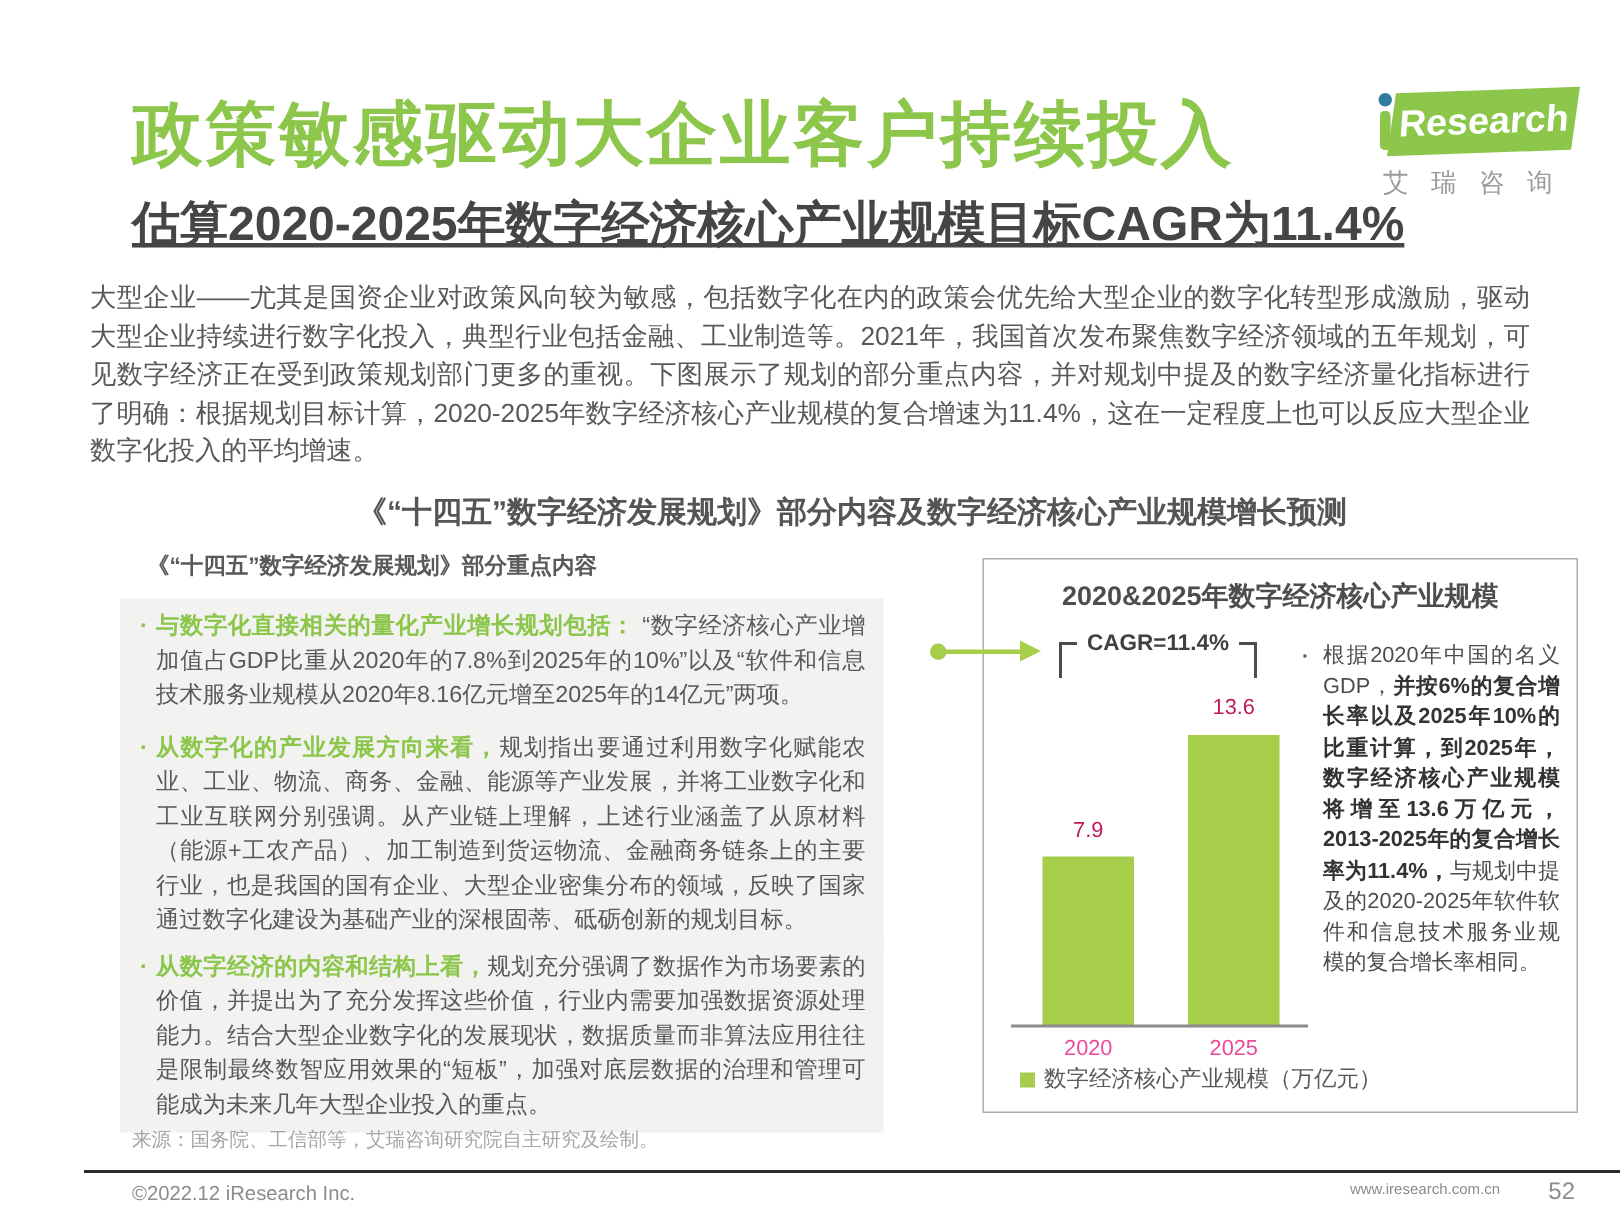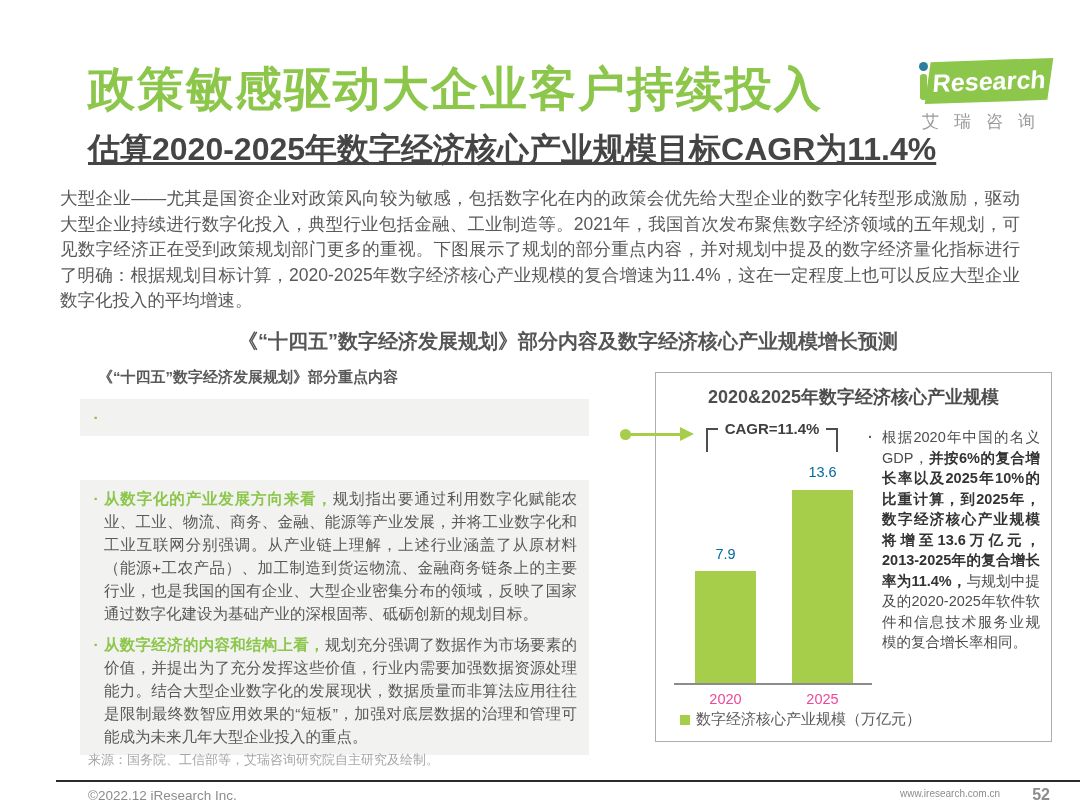--- a/index.html
+++ b/index.html
@@ -63,39 +63,39 @@
   .chart-title{position:absolute;left:0;top:12px;width:100%;text-align:center;
     font-size:18px;font-weight:bold;color:#4D4D4D;white-space:nowrap;}
   .cagr{position:absolute;left:50px;top:46px;width:132px;display:flex;align-items:flex-start;}
   .cagr .seg{height:22px;margin-top:9px;}
   .cagr .seg.l{flex:1;border-top:2px solid #4D4D4D;border-left:2px solid #4D4D4D;}
   .cagr .seg.r{flex:1;border-top:2px solid #4D4D4D;border-right:2px solid #4D4D4D;}
   .cagr-label{padding:0 7px;font-size:15px;font-weight:bold;color:#404040;margin-top:1px;white-space:nowrap;}
   .bar{position:absolute;width:61px;bottom:57px;background:var(--bar,#A6CE4B);}
   .bar.b0{left:39px;}
   .bar.b1{left:136px;}
-  .val{position:absolute;width:61px;text-align:center;font-size:14.5px;color:#0369a1;}
+  .val{position:absolute;width:61px;text-align:center;font-size:14.5px;color:#be185d;}
   .val.v0{left:39px;top:173px;}
   .val.v1{left:136px;top:91px;}
   .axis{position:absolute;left:18px;top:310px;width:198px;height:2px;background:#8C8C8C;}
   .cat{position:absolute;width:61px;text-align:center;top:318px;font-size:14.5px;color:#ec4899;}
   .cat.c0{left:39px;}
   .cat.c1{left:136px;}
   .legend{position:absolute;left:24px;top:337px;display:flex;align-items:center;font-size:15px;color:#595959;white-space:nowrap;}
   .legend .swatch{width:10px;height:10px;background:var(--bar,#A6CE4B);margin-right:6px;flex:0 0 10px;}
   .note{position:absolute;left:212px;top:54px;width:172px;display:flex;}
   .note .ndot{width:14px;flex:0 0 14px;color:#595959;font-weight:bold;font-size:14px;line-height:20.5px;}
   .note p{margin:0;font-size:14.5px;line-height:20.5px;color:#4D4D4D;text-align:justify;}
   .note b{color:#333333;}
   
   .source{left:60px;top:751px;font-size:13px;color:#A6A6A6;white-space:nowrap;}
   .footer-rule{left:28px;top:780px;width:1024px;height:2px;background:#2b2b2b;}
   .footer-copy{left:60px;top:788px;font-size:13.5px;color:#8C8C8C;white-space:nowrap;}
   .footer-site{right:80px;top:788px;font-size:10px;color:#8C8C8C;white-space:nowrap;}
-  .footer-page{right:30px;top:786px;font-size:16px;color:#8C8C8C;font-weight:bold;}
+  .footer-page{right:30px;top:786px;font-size:16px;color:#8C8C8C;}
 </style>
 </head>
 <body>
 
 <div class="abs page-title">政策敏感驱动大企业客户持续投入</div>
 
 <div class="abs logo">
   <span class="logo-dot"></span>
   <span class="logo-stem"></span>
   <div class="logo-shape">
@@ -107,20 +107,21 @@
 <div class="abs page-subtitle">估算2020-2025年数字经济核心产业规模目标CAGR为11.4%</div>
 
 <p class="abs intro">大型企业——尤其是国资企业对政策风向较为敏感，包括数字化在内的政策会优先给大型企业的数字化转型形成激励，驱动大型企业持续进行数字化投入，典型行业包括金融、工业制造等。2021年，我国首次发布聚焦数字经济领域的五年规划，可见数字经济正在受到政策规划部门更多的重视。下图展示了规划的部分重点内容，并对规划中提及的数字经济量化指标进行了明确：根据规划目标计算，2020-2025年数字经济核心产业规模的复合增速为11.4%，这在一定程度上也可以反应大型企业数字化投入的平均增速。</p>
 
 <div class="abs figure-heading">《“十四五”数字经济发展规划》部分内容及数字经济核心产业规模增长预测</div>
 
 <div class="abs left-title">《“十四五”数字经济发展规划》部分重点内容</div>
 
 <div class="block block1">
   <span class="marker">·</span>
+  <p><b>与数字化直接相关的量化产业增长规划包括：</b><span> “数字经济核心产业增加值占GDP比重从2020年的7.8%到2025年的10%”以及“软件和信息技术服务业规模从2020年8.16亿元增至2025年的14亿元”两项。</span></p>
 </div>
 
 <div class="block block2">
   <span class="marker">·</span>
   <p><b>从数字化的产业发展方向来看，</b><span>规划指出要通过利用数字化赋能农业、工业、物流、商务、金融、能源等产业发展，并将工业数字化和工业互联网分别强调。从产业链上理解，上述行业涵盖了从原材料（能源+工农产品）、加工制造到货运物流、金融商务链条上的主要行业，也是我国的国有企业、大型企业密集分布的领域，反映了国家通过数字化建设为基础产业的深根固蒂、砥砺创新的规划目标。</span></p>
 </div>
 
 <div class="block block3">
   <span class="marker">·</span>
   <p><b>从数字经济的内容和结构上看，</b><span>规划充分强调了数据作为市场要素的价值，并提出为了充分发挥这些价值，行业内需要加强数据资源处理能力。结合大型企业数字化的发展现状，数据质量而非算法应用往往是限制最终数智应用效果的“短板”，加强对底层数据的治理和管理可能成为未来几年大型企业投入的重点。</span></p>

